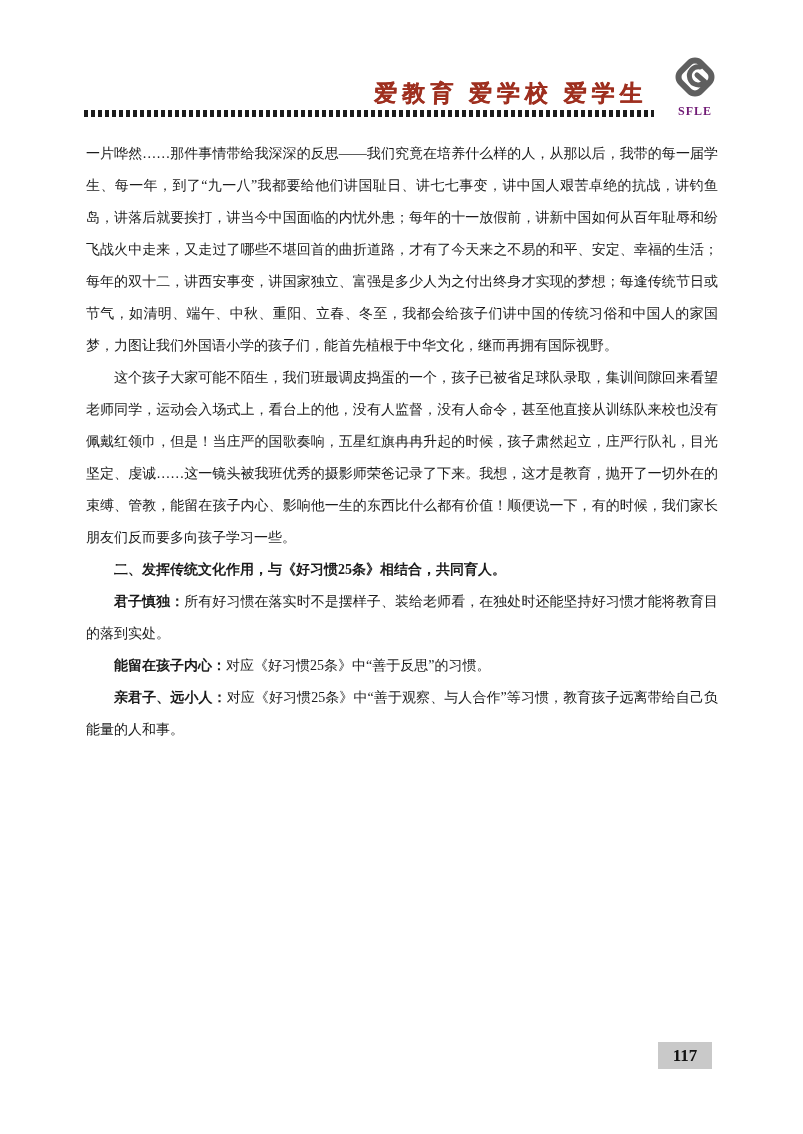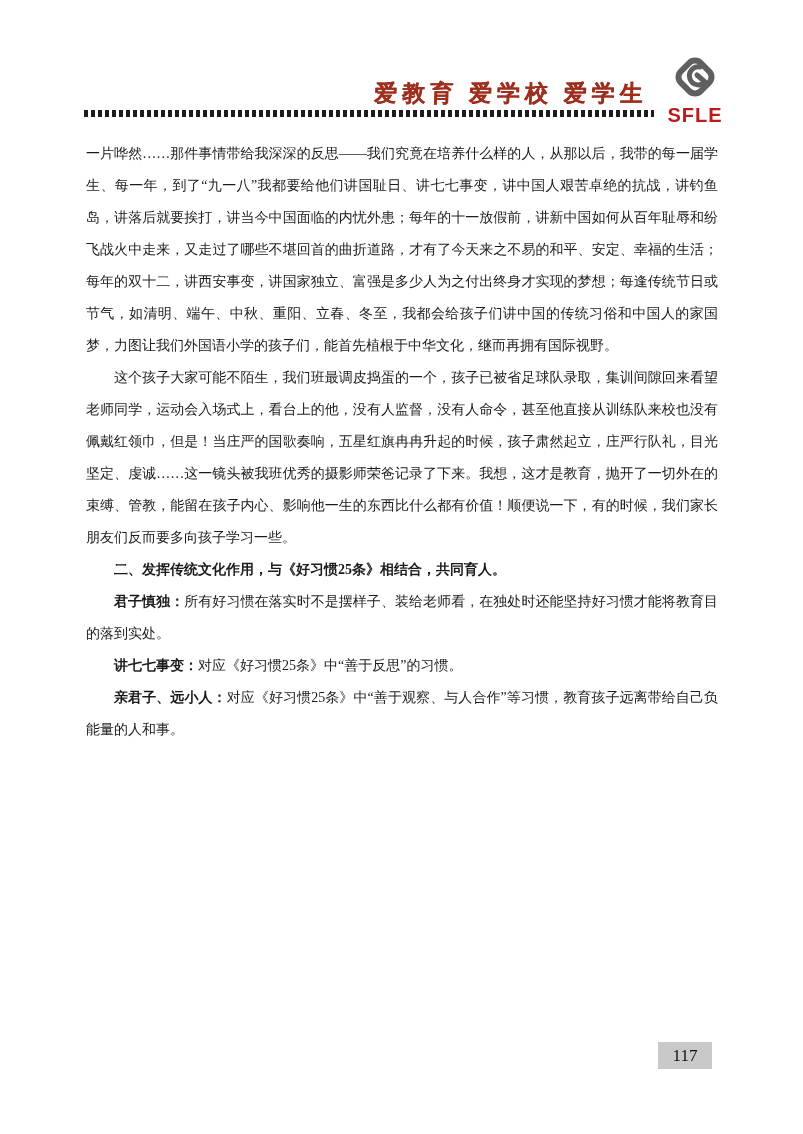--- a/index.html
+++ b/index.html
@@ -30,25 +30,25 @@
   }
   .logo{
     position:absolute;
     top:54px;left:660px;
     width:70px;
     text-align:center;
   }
   .logo svg{display:block;margin:0 auto;}
   .logo-text{
     margin-top:0px;
-    font-family:Liberation Sans, sans-serif;
+    font-family:Liberation Serif, serif;
     font-weight:bold;
-    font-size:20px;
+    font-size:12px;
     letter-spacing:1px;
-    color:#b91c1c;
+    color:#701a75;
   }
   
   .content{
     position:absolute;
     top:138px;left:86px;
     width:632px;
   }
   .para{
     margin:0;
     font-size:14px;
@@ -61,21 +61,21 @@
   .para.heading{font-weight:bold;}
   .para .lead{font-weight:bold;}
   
   .page-number{
     position:absolute;
     top:1042px;left:658px;
     width:54px;height:27px;
     background:#c9c9c9;
     display:flex;align-items:center;justify-content:center;
     font-family:"Liberation Serif","DejaVu Serif",serif;
-    font-weight:normal;
+    font-weight:bold;
     font-size:17px;
     color:#111111;
   }
 </style>
 </head>
 <body>
 
 <div class="page">
 
   <div class="slogan" style="color: rgb(158, 47, 31);">爱教育 爱学校 爱学生</div>
@@ -90,21 +90,21 @@
       </g>
     </svg>
     <div class="logo-text">SFLE</div>
   </div>
 
   <div class="content" id="paragraphs">
       <p class="para">一片哗然……那件事情带给我深深的反思——我们究竟在培养什么样的人，从那以后，我带的每一届学生、每一年，到了“九一八”我都要给他们讲国耻日、讲七七事变，讲中国人艰苦卓绝的抗战，讲钓鱼岛，讲落后就要挨打，讲当今中国面临的内忧外患；每年的十一放假前，讲新中国如何从百年耻辱和纷飞战火中走来，又走过了哪些不堪回首的曲折道路，才有了今天来之不易的和平、安定、幸福的生活；每年的双十二，讲西安事变，讲国家独立、富强是多少人为之付出终身才实现的梦想；每逢传统节日或节气，如清明、端午、中秋、重阳、立春、冬至，我都会给孩子们讲中国的传统习俗和中国人的家国梦，力图让我们外国语小学的孩子们，能首先植根于中华文化，继而再拥有国际视野。</p>
       <p class="para indent">这个孩子大家可能不陌生，我们班最调皮捣蛋的一个，孩子已被省足球队录取，集训间隙回来看望老师同学，运动会入场式上，看台上的他，没有人监督，没有人命令，甚至他直接从训练队来校也没有佩戴红领巾，但是！当庄严的国歌奏响，五星红旗冉冉升起的时候，孩子肃然起立，庄严行队礼，目光坚定、虔诚……这一镜头被我班优秀的摄影师荣爸记录了下来。我想，这才是教育，抛开了一切外在的束缚、管教，能留在孩子内心、影响他一生的东西比什么都有价值！顺便说一下，有的时候，我们家长朋友们反而要多向孩子学习一些。</p>
       <p class="para indent heading">二、发挥传统文化作用，与《好习惯25条》相结合，共同育人。</p>
       <p class="para indent"><b class="lead">君子慎独：</b>所有好习惯在落实时不是摆样子、装给老师看，在独处时还能坚持好习惯才能将教育目的落到实处。</p>
-      <p class="para indent"><b class="lead">讲七七事变：</b>对应《好习惯25条》中“善于反思”的习惯。</p>
+      <p class="para indent"><b class="lead">能留在孩子内心：</b>对应《好习惯25条》中“善于反思”的习惯。</p>
       <p class="para indent"><b class="lead">亲君子、远小人：</b>对应《好习惯25条》中“善于观察、与人合作”等习惯，教育孩子远离带给自己负能量的人和事。</p>
     </div>
 
   <div class="page-number">
     <span>117</span>
   </div>
 
 </div>
 
 </body></html>

